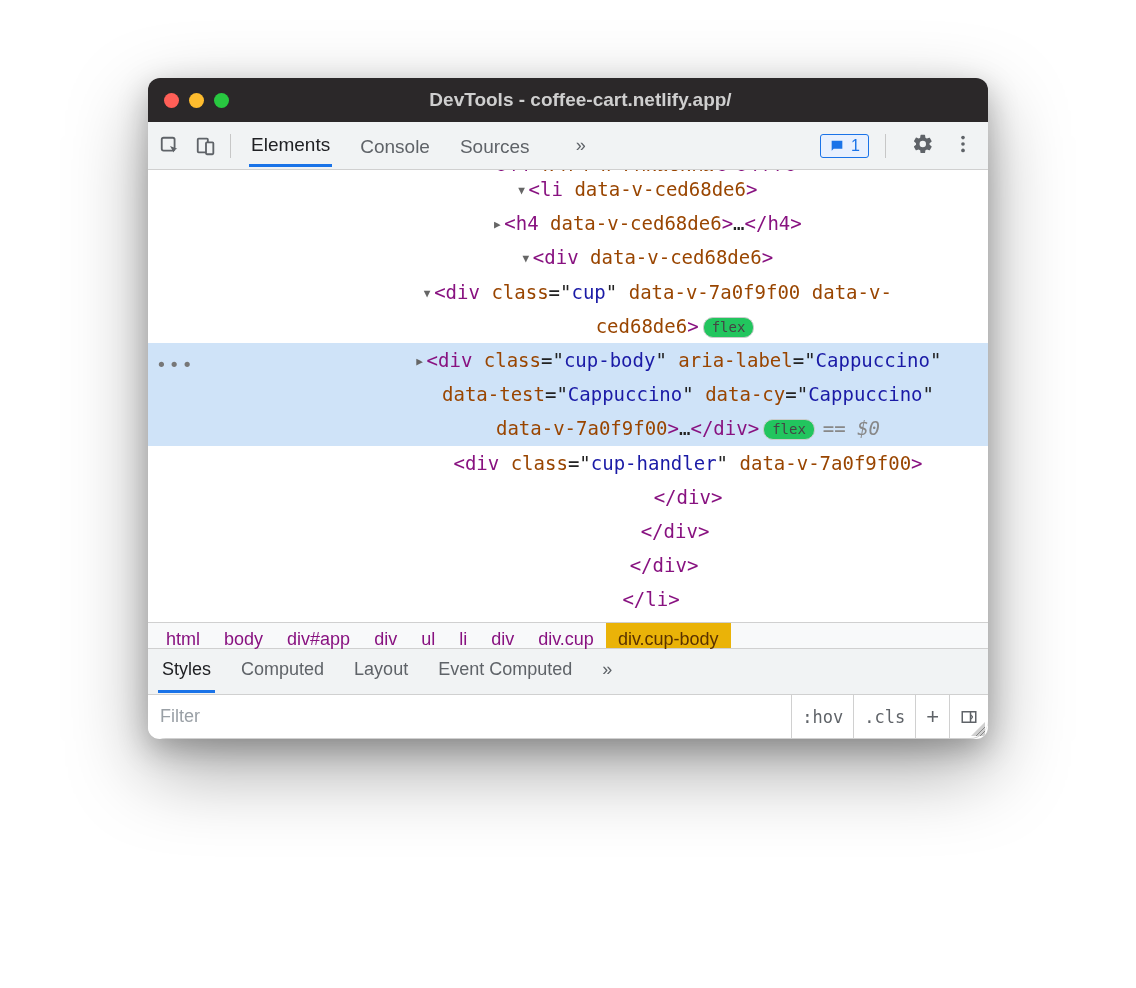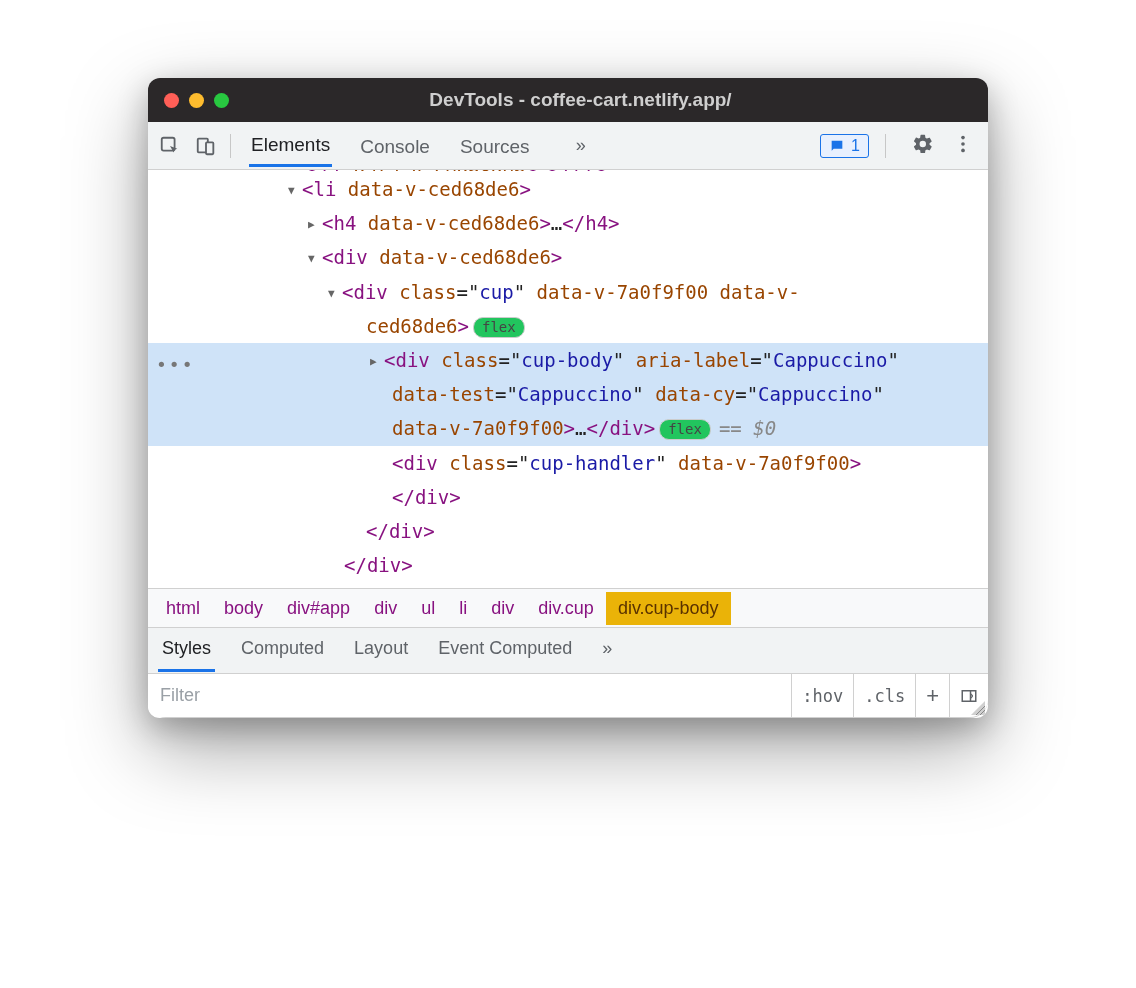--- a/index.html
+++ b/index.html
@@ -88,21 +88,21 @@
   .gear, .kebab { color: #5f6368; margin-left: 14px; cursor:pointer; }
   
   .dom {
     font-family: "SF Mono", Menlo, Consolas, monospace;
     font-size: 19px;
     line-height: 1.8;
     padding: 6px 0 6px 0;
     background: #fff;
     overflow: hidden;
   }
-  .dom-row { white-space: pre; padding: 0 4px 0 0;}
+  .dom-row { white-space: pre; padding: 0 4px 0 0; text-align: center;}
   .dom-row.cut {
     border-bottom: 1px solid transparent;
     margin-top: -22px;
     overflow: hidden;
     height: 18px;
   }
   .indent-0 { padding-left: 140px; }
   .indent-1 { padding-left: 160px; }
   .indent-2 { padding-left: 180px; }
   .indent-3 { padding-left: 200px; }
@@ -127,26 +127,26 @@
     margin-left: 4px;
     vertical-align: 1px;
   }
   .eq0 { color:#888; font-style: italic; margin-left:8px;}
   .highlight { background: #cfe3f8; position: relative; }
   .highlight .dots-left {
     position: absolute; left: 8px; top: 6px; color: #777; letter-spacing: 2px; font-size:18px;
   }
   
   .crumbs {
-    display:flex; align-items:center;
+    display:flex; 
     border-top:1px solid #d0d0d0;
     border-bottom:1px solid #d0d0d0;
     background:#f8f9fa;
     font-size: 18px;
-    height: 40px;
+    height: 27px;
     padding: 0 6px;
   }
   .crumb {
     color:#881280;
     padding: 6px 12px;
     cursor:pointer;
   }
   .crumb.sel {
     background:#eab308;
     color:#5a3200;
@@ -270,20 +270,21 @@
       <div class="dom-row indent-3" style="padding-left:222px;"><span class="caret right"></span><span class="t-angle">&lt;</span><span class="t-tag">div</span> <span class="t-attr">class</span><span class="t-plain">="</span><span class="t-val">cup-body</span><span class="t-plain">"</span> <span class="t-attr">aria-label</span><span class="t-plain">="</span><span class="t-val">Cappuccino</span><span class="t-plain">"</span></div>
       <div class="dom-row indent-4b"><span class="t-attr">data-test</span><span class="t-plain">="</span><span class="t-val">Cappuccino</span><span class="t-plain">"</span> <span class="t-attr">data-cy</span><span class="t-plain">="</span><span class="t-val">Cappuccino</span><span class="t-plain">"</span></div>
       <div class="dom-row indent-4b"><span class="t-attr">data-v-7a0f9f00</span><span class="t-angle">&gt;</span><span class="t-plain">…</span><span class="t-angle">&lt;/</span><span class="t-tag">div</span><span class="t-angle">&gt;</span><span class="pill">flex</span><span class="eq0">== $0</span></div>
     </div>
 
     <div class="dom-row indent-4b"><span class="t-angle">&lt;</span><span class="t-tag">div</span> <span class="t-attr">class</span><span class="t-plain">="</span><span class="t-val">cup-handler</span><span class="t-plain">"</span> <span class="t-attr">data-v-7a0f9f00</span><span class="t-angle">&gt;</span></div>
     <div class="dom-row indent-4b"><span class="t-angle">&lt;/</span><span class="t-tag">div</span><span class="t-angle">&gt;</span></div>
 
     <div class="dom-row" style="padding-left:218px;"><span class="t-angle">&lt;/</span><span class="t-tag">div</span><span class="t-angle">&gt;</span></div>
     <div class="dom-row" style="padding-left:196px;"><span class="t-angle">&lt;/</span><span class="t-tag">div</span><span class="t-angle">&gt;</span></div>
+    <div class="dom-row" style="padding-left:170px;"><span class="t-angle">&lt;/</span><span class="t-tag">li</span><span class="t-angle">&gt;</span></div>
   </div>
 
   <div class="crumbs">
     <div class="crumb">html</div>
     <div class="crumb">body</div>
     <div class="crumb">div#app</div>
     <div class="crumb">div</div>
     <div class="crumb">ul</div>
     <div class="crumb">li</div>
     <div class="crumb">div</div>

